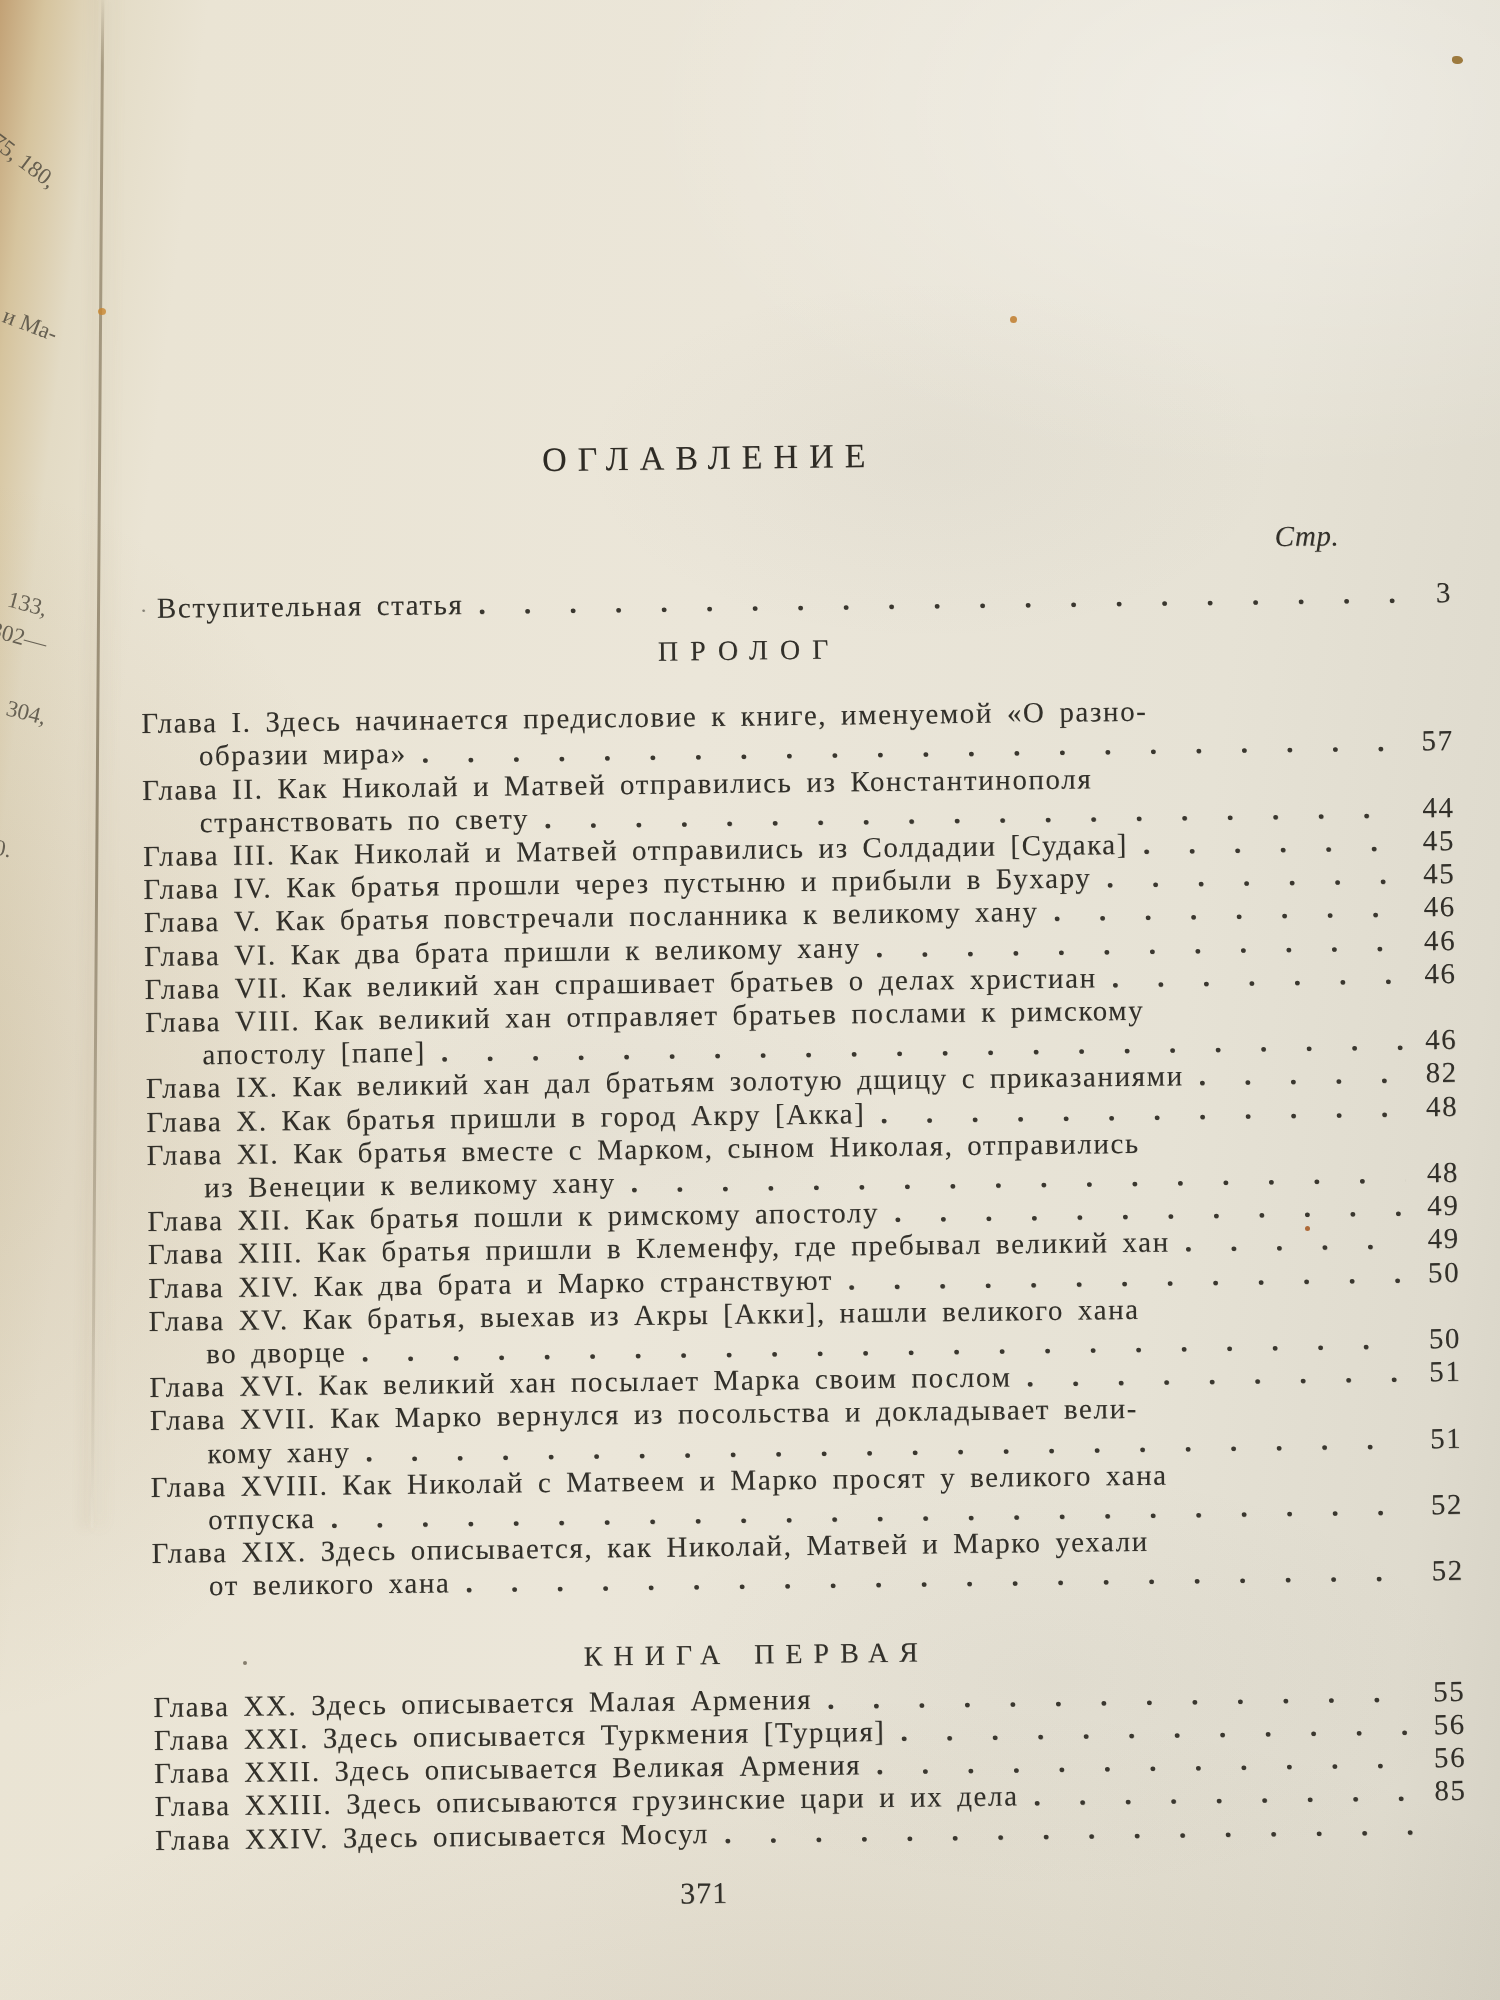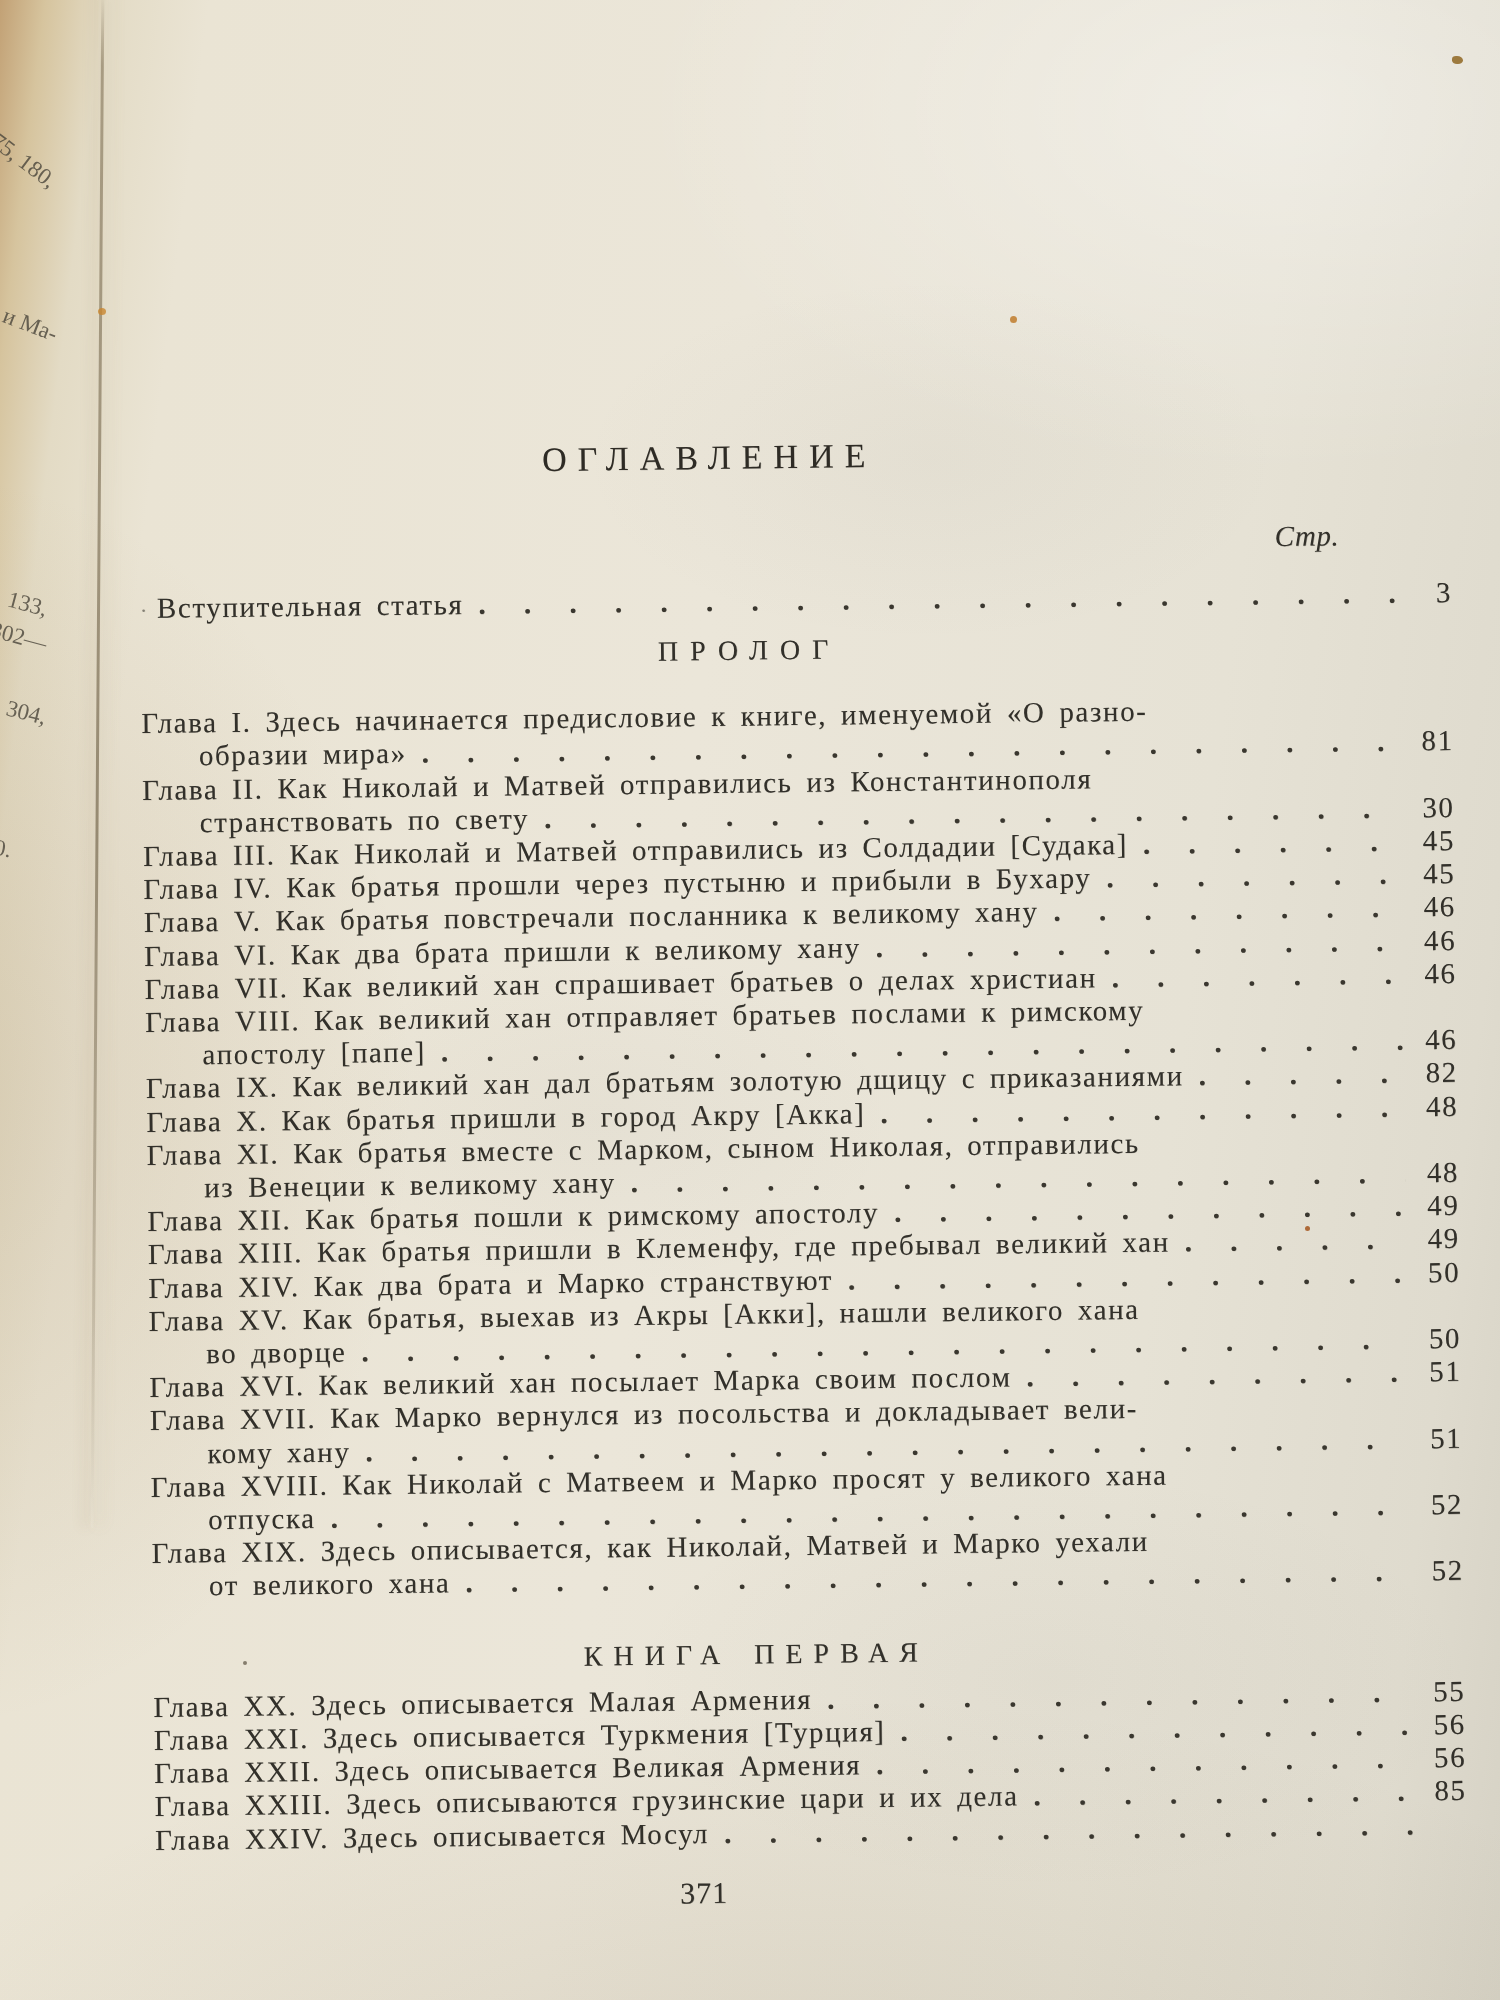--- a/index.html
+++ b/index.html
@@ -82,29 +82,29 @@
 
     <h2 class="sec-h h-prologue">ПРОЛОГ</h2>
 
     <div id="prologue-rows">
         <div class="toc-row">
           <span class="t1">Глава I. Здесь начинается предисловие к книге, именуемой «О разно-</span>
         </div>
         <div class="toc-row">
           <span class="t1 t2">образии мира»</span>
           <span class="lead"></span>
-          <span class="pg">81</span>
+          <span class="pg">57</span>
         </div>
         <div class="toc-row">
           <span class="t1">Глава II. Как Николай и Матвей отправились из Константинополя</span>
         </div>
         <div class="toc-row">
           <span class="t1 t2">странствовать по свету</span>
           <span class="lead"></span>
-          <span class="pg">30</span>
+          <span class="pg">44</span>
         </div>
         <div class="toc-row">
           <span class="t1">Глава III. Как Николай и Матвей отправились из Солдадии [Судака]</span>
           <span class="lead"></span>
           <span class="pg">45</span>
         </div>
         <div class="toc-row">
           <span class="t1">Глава IV. Как братья прошли через пустыню и прибыли в Бухару</span>
           <span class="lead"></span>
           <span class="pg">45</span>

